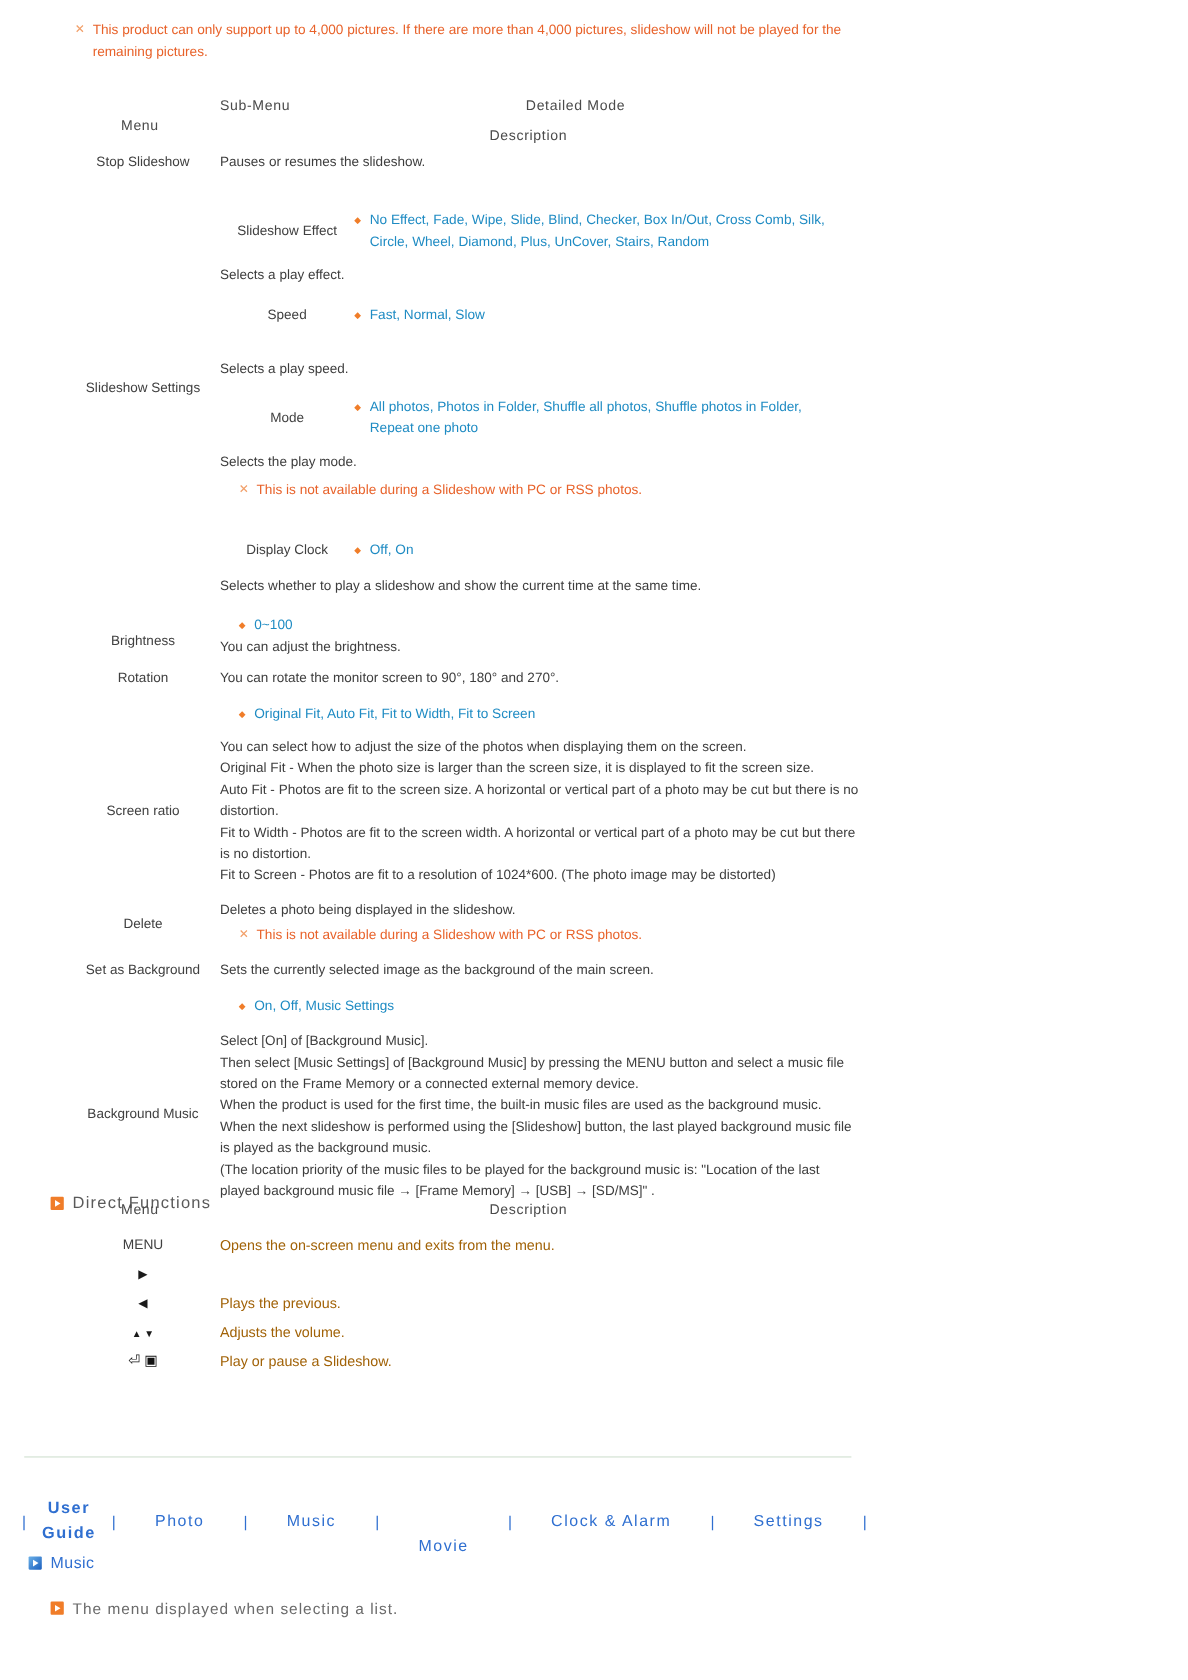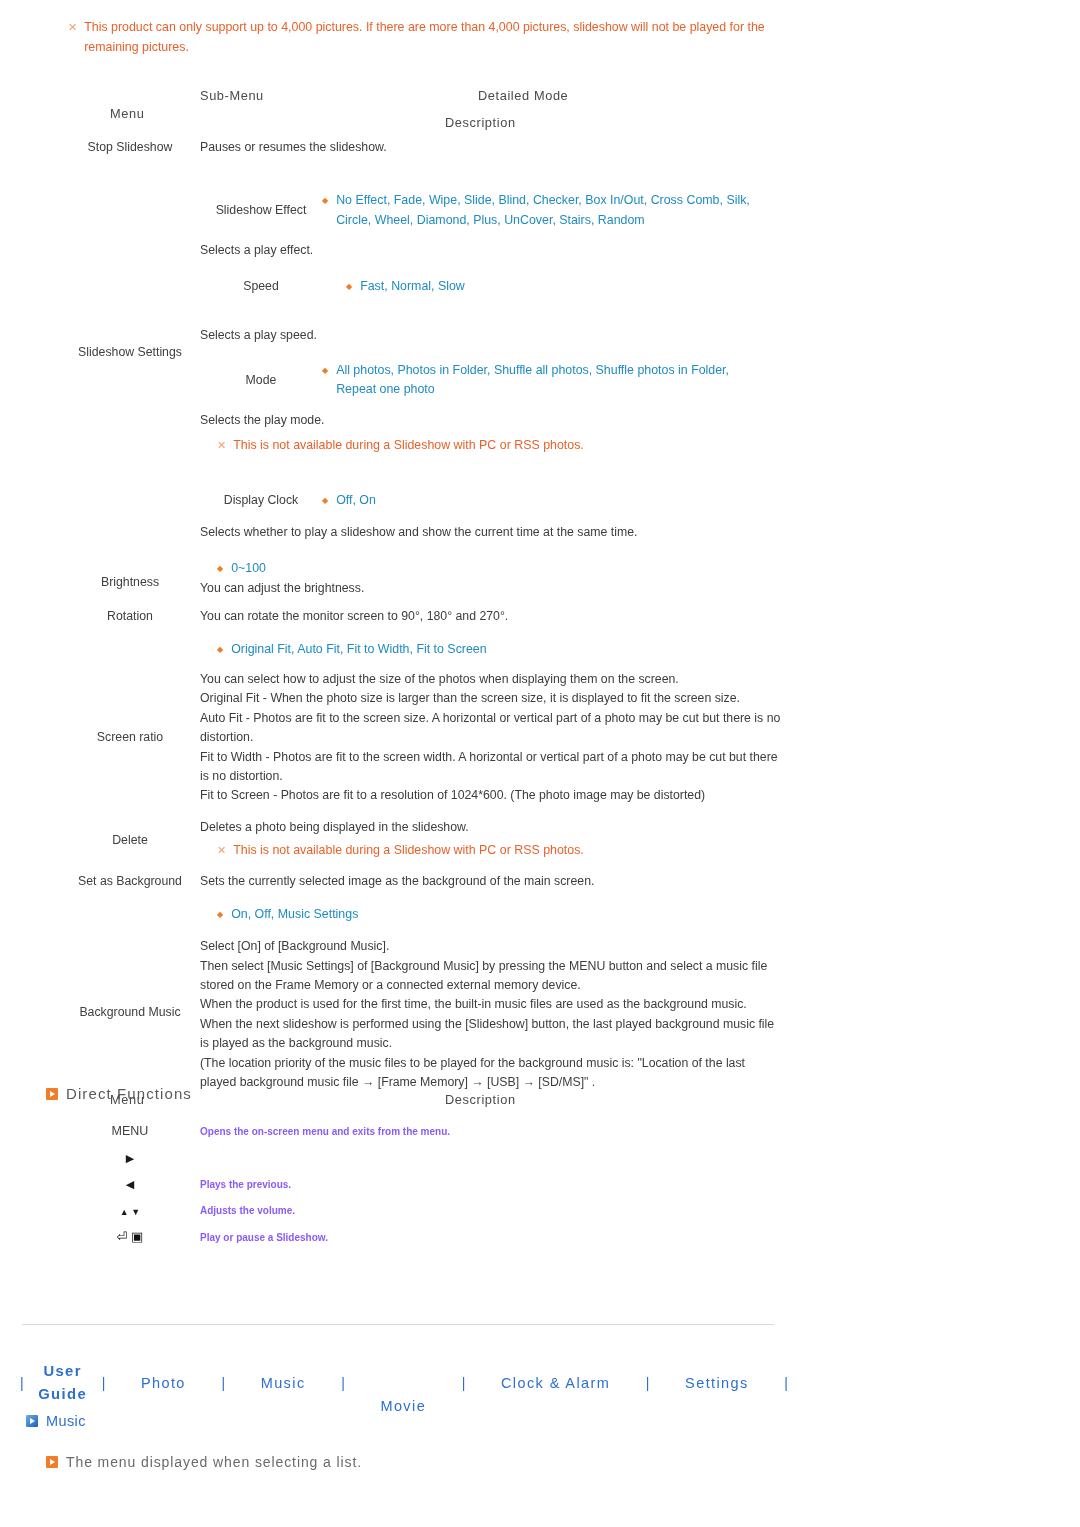--- a/index.html
+++ b/index.html
@@ -203,23 +203,22 @@
   }
   .dfrow .dlbl {
     width: 140px;
     flex: 0 0 140px;
     text-align: center;
     color: #404040;
     font-size: 12.5px;
   }
   .dfrow .ddesc {
     flex: 1 1 auto;
-    color: #8b5cf6;
-    font-size: 10px;
-    font-weight: bold;
+    color: #a16207;
+    font-size: 13px;
   }
   .glyph { font-size: 11px; color: #1a1a1a; line-height: 1; }
   .glyph-sm { font-size: 9px; color: #1a1a1a; line-height: 1; }
   .glyph-box {
     display: inline-block;
     font-size: 13px;
     color: #111111;
     line-height: 1;
   }
 
@@ -321,21 +320,21 @@
           </div>
           <div class="subopt">
             <div class="opt" style="max-width:455px;">
               <span class="dia">◆</span>
               <span class="opt-text">No Effect, Fade, Wipe, Slide, Blind, Checker, Box In/Out, Cross Comb, Silk, Circle, Wheel, Diamond, Plus, UnCover, Stairs, Random</span>
             </div>
           </div>
         </div>
         <div class="desc" style="margin-top:11px;">Selects a play effect.</div>
 
-        <div class="subrow" style="margin-top:16px;gap:24px;">
+        <div class="subrow" style="margin-top:16px;">
           <div class="sublbl">
             <span>Speed</span>
           </div>
           <div class="subopt">
             <div class="opt">
               <span class="dia">◆</span>
               <span class="opt-text">Fast, Normal, Slow</span>
             </div>
           </div>
         </div>

